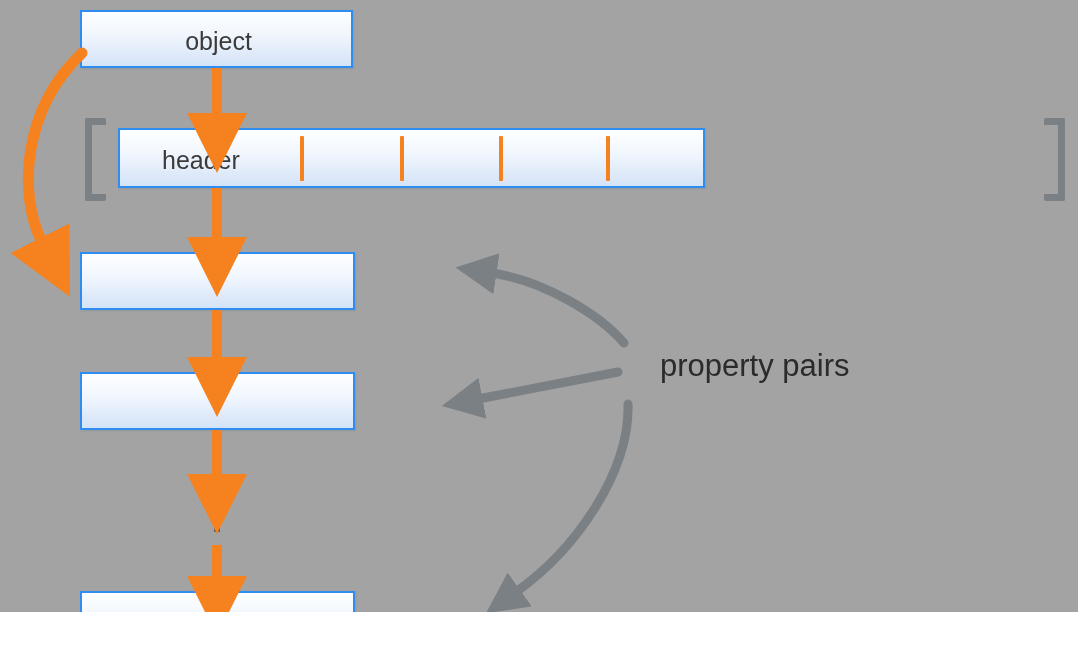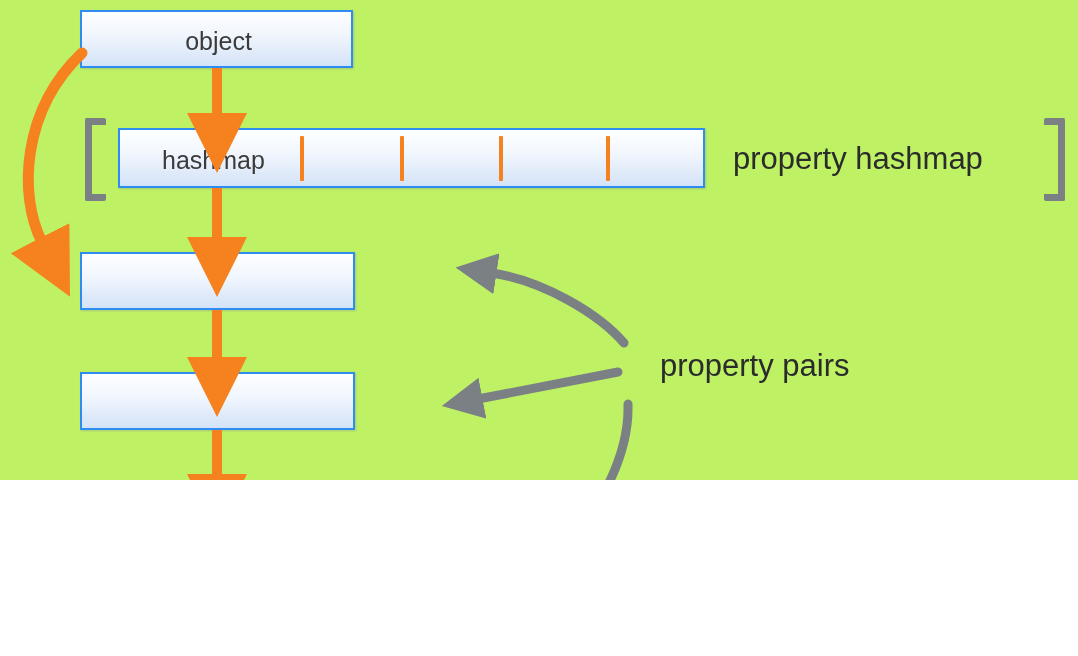--- a/index.html
+++ b/index.html
@@ -8,23 +8,23 @@
     padding: 0;
     background: #ffffff;
   }
   body {
     font-family: "Liberation Sans", sans-serif;
     -webkit-font-smoothing: antialiased;
   }
   #canvas {
     position: relative;
     width: 1078px;
-    height: 480px;
+    height: 612px;
     overflow: hidden;
-    background: #bef264;
+    background: #a3a3a3;
   }
   .box {
     position: absolute;
     box-sizing: border-box;
     border: 2px solid #2f8cf0;
     background: linear-gradient(to bottom, #fdfeff 0%, #f2f7fe 40%, #e2ecfa 72%, #d3e3f7 100%);
     box-shadow: 1px 1px 2px rgba(120,130,145,0.35);
   }
   .box-label {
     position: absolute;
@@ -90,21 +90,21 @@
 
   <div class="conn-line" style="left:214px; top:374px; height:56px;"></div>
 
   <div class="conn-line" style="left:214px; top:593px; height:55px;"></div>
 
   <div class="box" style="left:80px; top:10px; width:273px; height:58px;">
     <span class="box-label" style="left:0; top:0; width:273px; height:58px; display:flex; align-items:center; justify-content:center;">object</span>
   </div>
 
   <div class="box" style="left:118px; top:128px; width:587px; height:60px;">
-    <span class="box-label" style="left:42px; top:0; height:60px; display:flex; align-items:center;">hashmap</span>
+    <span class="box-label" style="left:42px; top:0; height:60px; display:flex; align-items:center;">header</span>
   </div>
 
   <div class="box" style="left:80px; top:252px; width:275px; height:58px;"></div>
 
   <div class="box" style="left:80px; top:372px; width:275px; height:58px;"></div>
 
   <div class="box" style="left:80px; top:591px; width:275px; height:60px;"></div>
 
   <div class="tick" style="left:300px; top:136px; height:45px;"></div>
   <div class="tick" style="left:400px; top:136px; height:45px;"></div>
@@ -155,17 +155,16 @@
 
     <g>
       <path d="M 618,372 L 478,399" stroke="#7b8085" stroke-width="9" fill="none" stroke-linecap="round" marker-end="url(#gray-head)"></path>
     </g>
 
     <g>
       <path d="M 628,404 C 630,470 578,548 516,592" stroke="#7b8085" stroke-width="9" fill="none" stroke-linecap="round" marker-end="url(#gray-head)"></path>
     </g>
   </svg>
 
-  <span class="plain-label" style="left:733px; top:143px;">property hashmap</span>
 
   <span class="plain-label" style="left:634px; top:350px;margin-left:26px;">property pairs</span>
 
 </div>
 
 </body></html>

